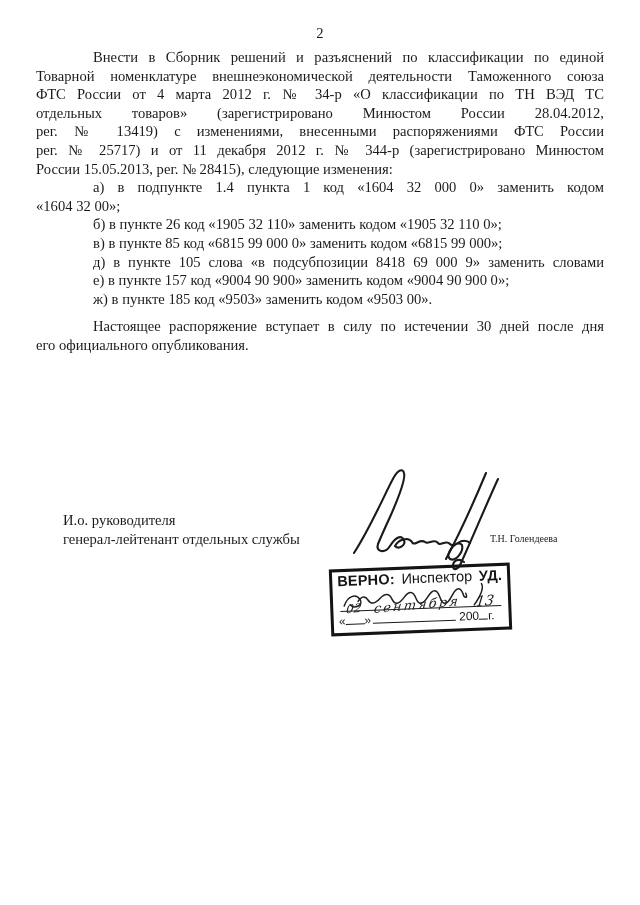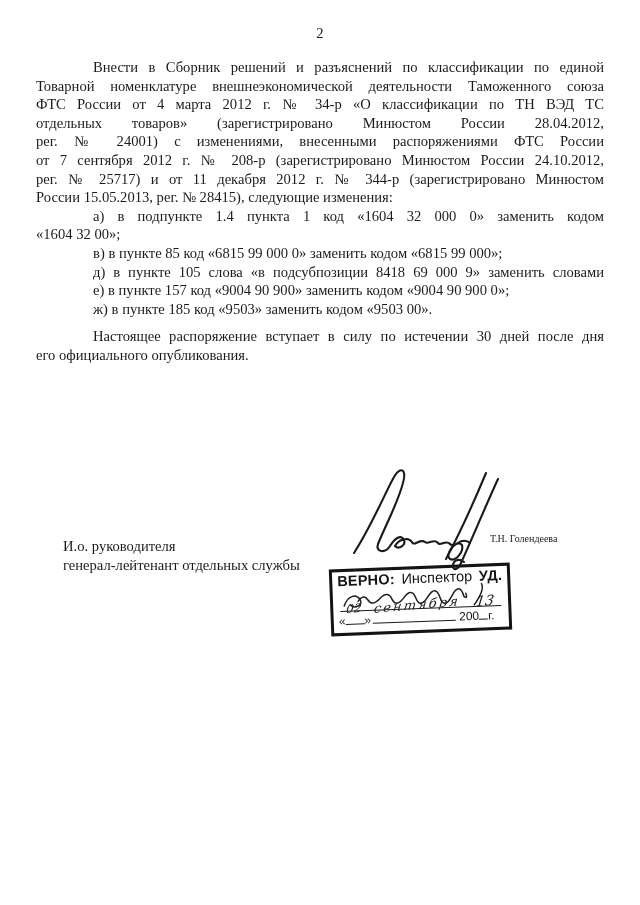--- a/index.html
+++ b/index.html
@@ -5,30 +5,30 @@
   html,body{margin:0;padding:0;background:#ffffff;}
   .page{
     position:relative;width:640px;height:905px;background:#ffffff;
     font-family:"Liberation Serif",serif;color:#1b1b1b;overflow:hidden;
   }
   .pagenum{
     position:absolute;top:25px;left:0;width:640px;text-align:center;
     font-size:14.6px;
   }
   .body-text{
-    position:absolute;top:58px;left:36px;width:568px;
+    position:absolute;top:48px;left:36px;width:568px;
     font-size:14.6px;line-height:18.6px;
   }
   .line{text-align:left;}
   .line.j{text-align:justify;text-align-last:justify;}
   .line.ind{text-indent:57px;}
   .line.gap{margin-top:9px;}
 
   .sig-title{
-    position:absolute;left:63px;top:537px;font-size:14.6px;line-height:19px;
+    position:absolute;left:63px;top:511px;font-size:14.6px;line-height:19px;
   }
   .sig-name{
     position:absolute;left:490px;top:533px;font-size:10px;white-space:nowrap;
   }
   .sig-svg{position:absolute;left:340px;top:463px;}
 
   .stamp{
     position:absolute;left:330px;top:566px;width:181px;height:67px;
     border:3px solid #141414;box-sizing:border-box;
     transform:rotate(-2.2deg);transform-origin:center;
@@ -64,26 +64,26 @@
 
 <div class="page">
 
   <div class="pagenum">2</div>
 
   <div class="body-text">
     <div class="line ind j">Внести в Сборник решений и разъяснений по классификации по единой</div>
     <div class="line j">Товарной номенклатуре внешнеэкономической деятельности Таможенного союза</div>
     <div class="line j">ФТС России от 4 марта 2012 г. № 34-р «О классификации по ТН ВЭД ТС</div>
     <div class="line j">отдельных товаров» (зарегистрировано Минюстом России 28.04.2012,</div>
-    <div class="line j">рег. № 24001) с изменениями, внесенными распоряжениями ФТС России</div>
-    <div class="line j">от 7 сентября 2012 г. № 208-р (зарегистрировано Минюстом России 24.10.2012,</div>
+    <div class="line j">рег. № 13419) с изменениями, внесенными распоряжениями ФТС России</div>
     <div class="line j">рег. № 25717) и от 11 декабря 2012 г. № 344-р (зарегистрировано Минюстом</div>
     <div class="line">России 15.05.2013, рег. № 28415), следующие изменения:</div>
     <div class="line ind j">а) в подпункте 1.4 пункта 1 код «1604 32 000 0» заменить кодом</div>
     <div class="line">«1604 32 00»;</div>
+    <div class="line ind">б) в пункте 26 код «1905 32 110» заменить кодом «1905 32 110 0»;</div>
     <div class="line ind">в) в пункте 85 код «6815 99 000 0» заменить кодом «6815 99 000»;</div>
     <div class="line ind j">д) в пункте 105 слова «в подсубпозиции 8418 69 000 9» заменить словами</div>
     <div class="line ind">е) в пункте 157 код «9004 90 900» заменить кодом «9004 90 900 0»;</div>
     <div class="line ind">ж) в пункте 185 код «9503» заменить кодом «9503 00».</div>
     <div class="line ind j gap">Настоящее распоряжение вступает в силу по истечении 30 дней после дня</div>
     <div class="line">его официального опубликования.</div>
   </div>
 
   <div class="sig-title">
     <div>И.о. руководителя</div>

